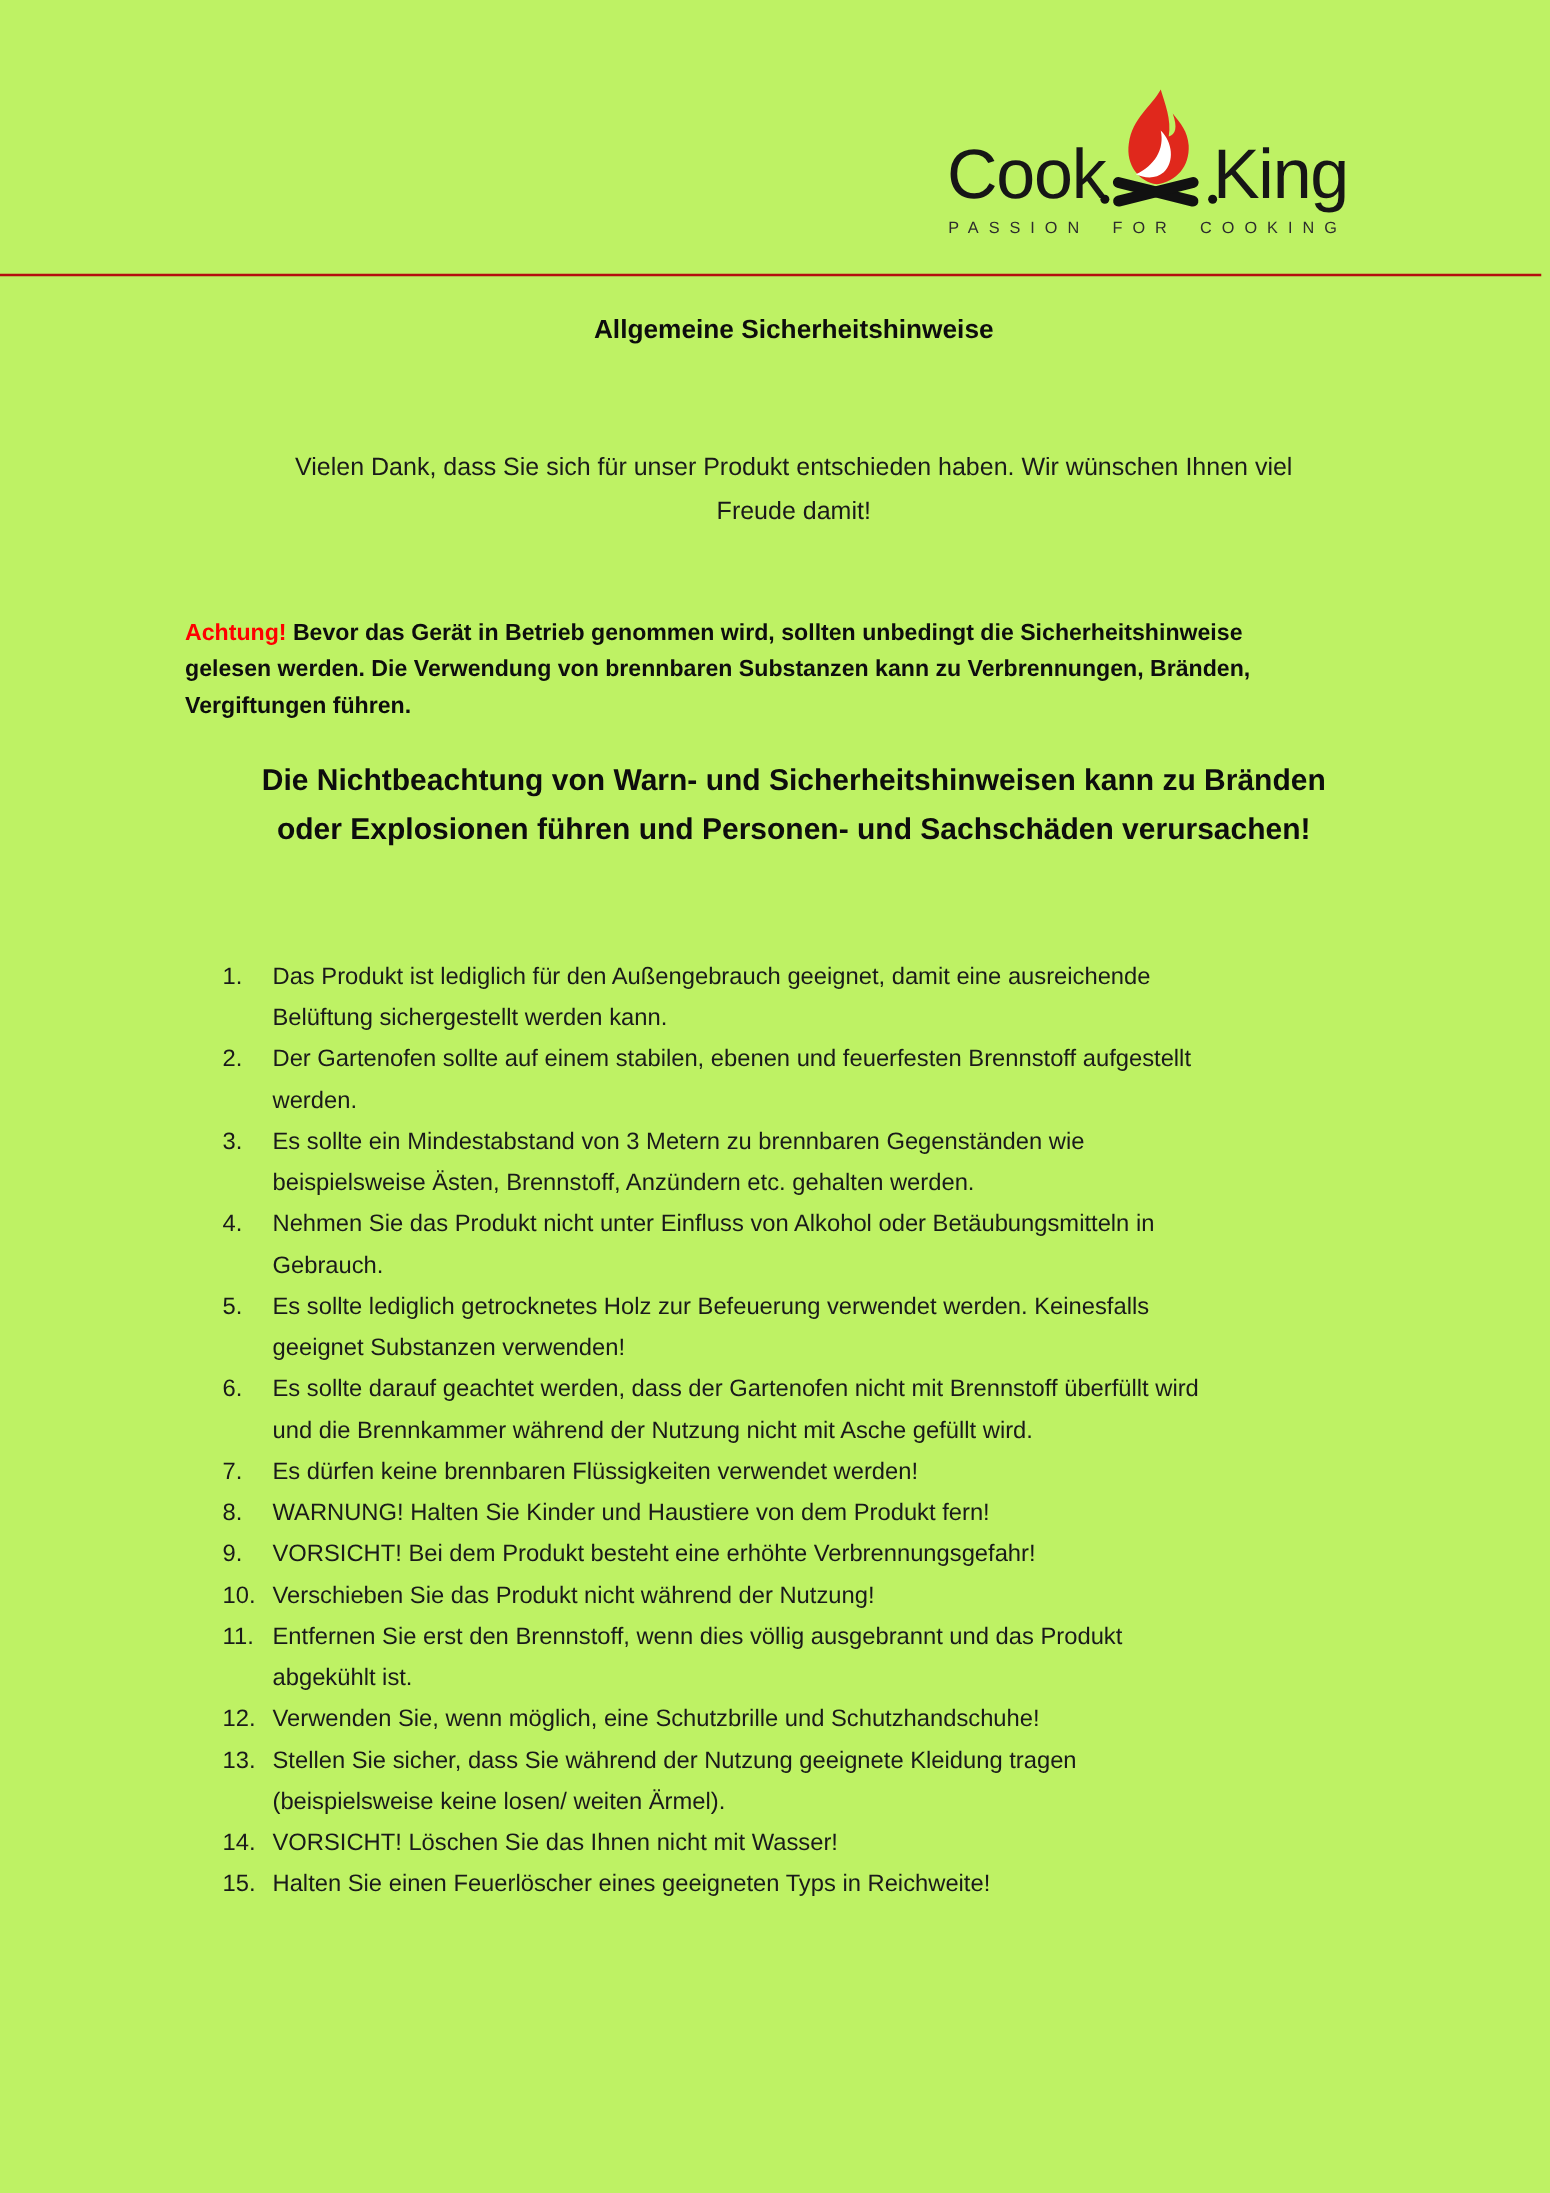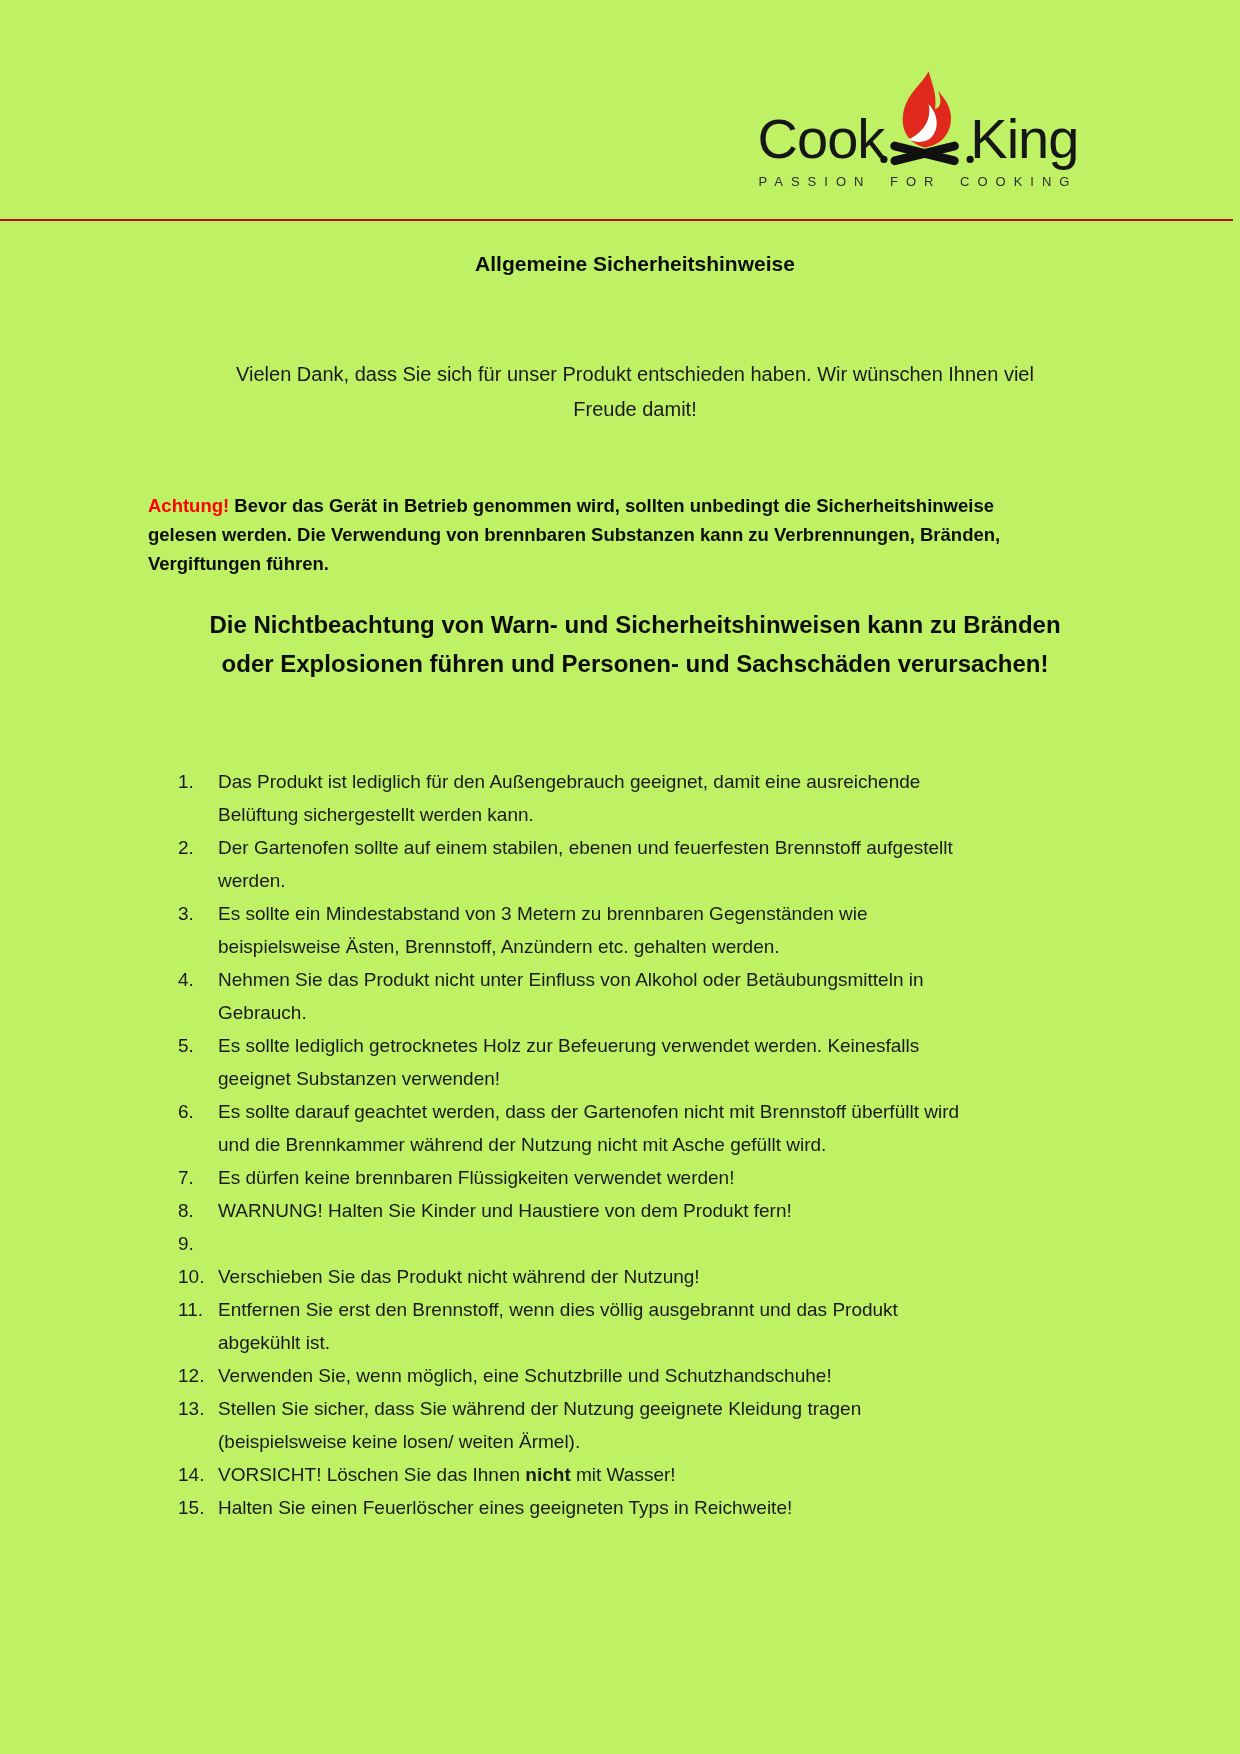--- a/index.html
+++ b/index.html
@@ -116,21 +116,21 @@
     color: #1a1a1a;
   }
   .li .num {
     flex: none;
     width: 40px;
   }
   .li .txt {
     width: 762px;
   }
   .li .txt b {
-    font-weight: 700;
+    font-weight: 400;
     text-align: center;
   }
 </style>
 </head>
 <body>
 
 <div class="page">
 
   <div class="logo">
     <div class="brand">
@@ -200,20 +200,21 @@
       <div class="li">
         <span class="num">7.</span>
         <span class="txt">Es dürfen keine brennbaren Flüssigkeiten verwendet werden!</span>
       </div>
       <div class="li">
         <span class="num">8.</span>
         <span class="txt">WARNUNG! Halten Sie Kinder und Haustiere von dem Produkt fern!</span>
       </div>
       <div class="li">
         <span class="num">9.</span>
+        <span class="txt">VORSICHT! Bei dem Produkt besteht eine erhöhte Verbrennungsgefahr!</span>
       </div>
       <div class="li">
         <span class="num">10.</span>
         <span class="txt">Verschieben Sie das Produkt nicht während der Nutzung!</span>
       </div>
       <div class="li">
         <span class="num">11.</span>
         <span class="txt">Entfernen Sie erst den Brennstoff, wenn dies völlig ausgebrannt und das Produkt abgekühlt ist.</span>
       </div>
       <div class="li">

